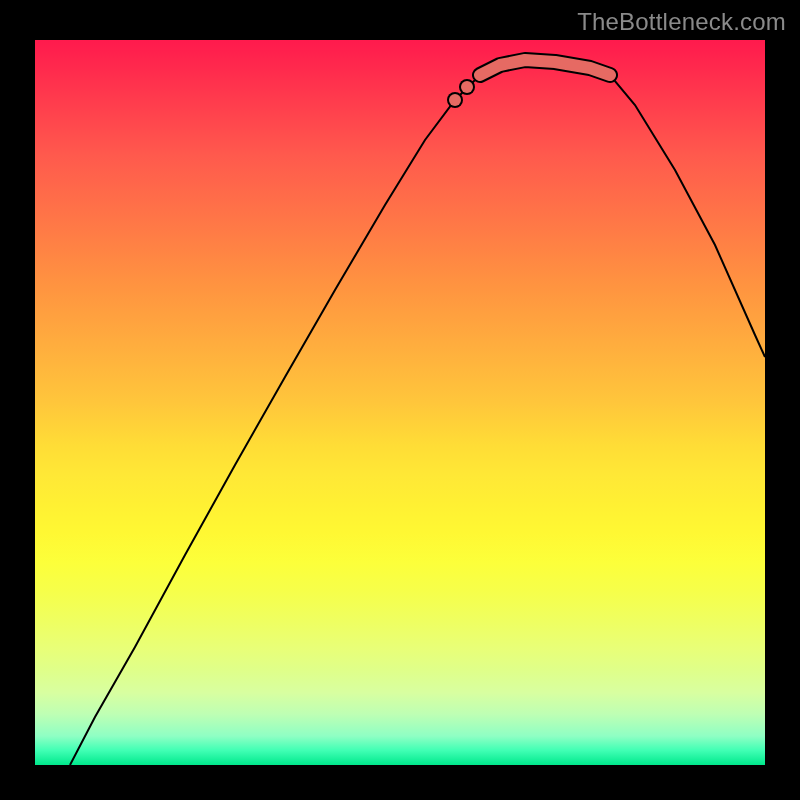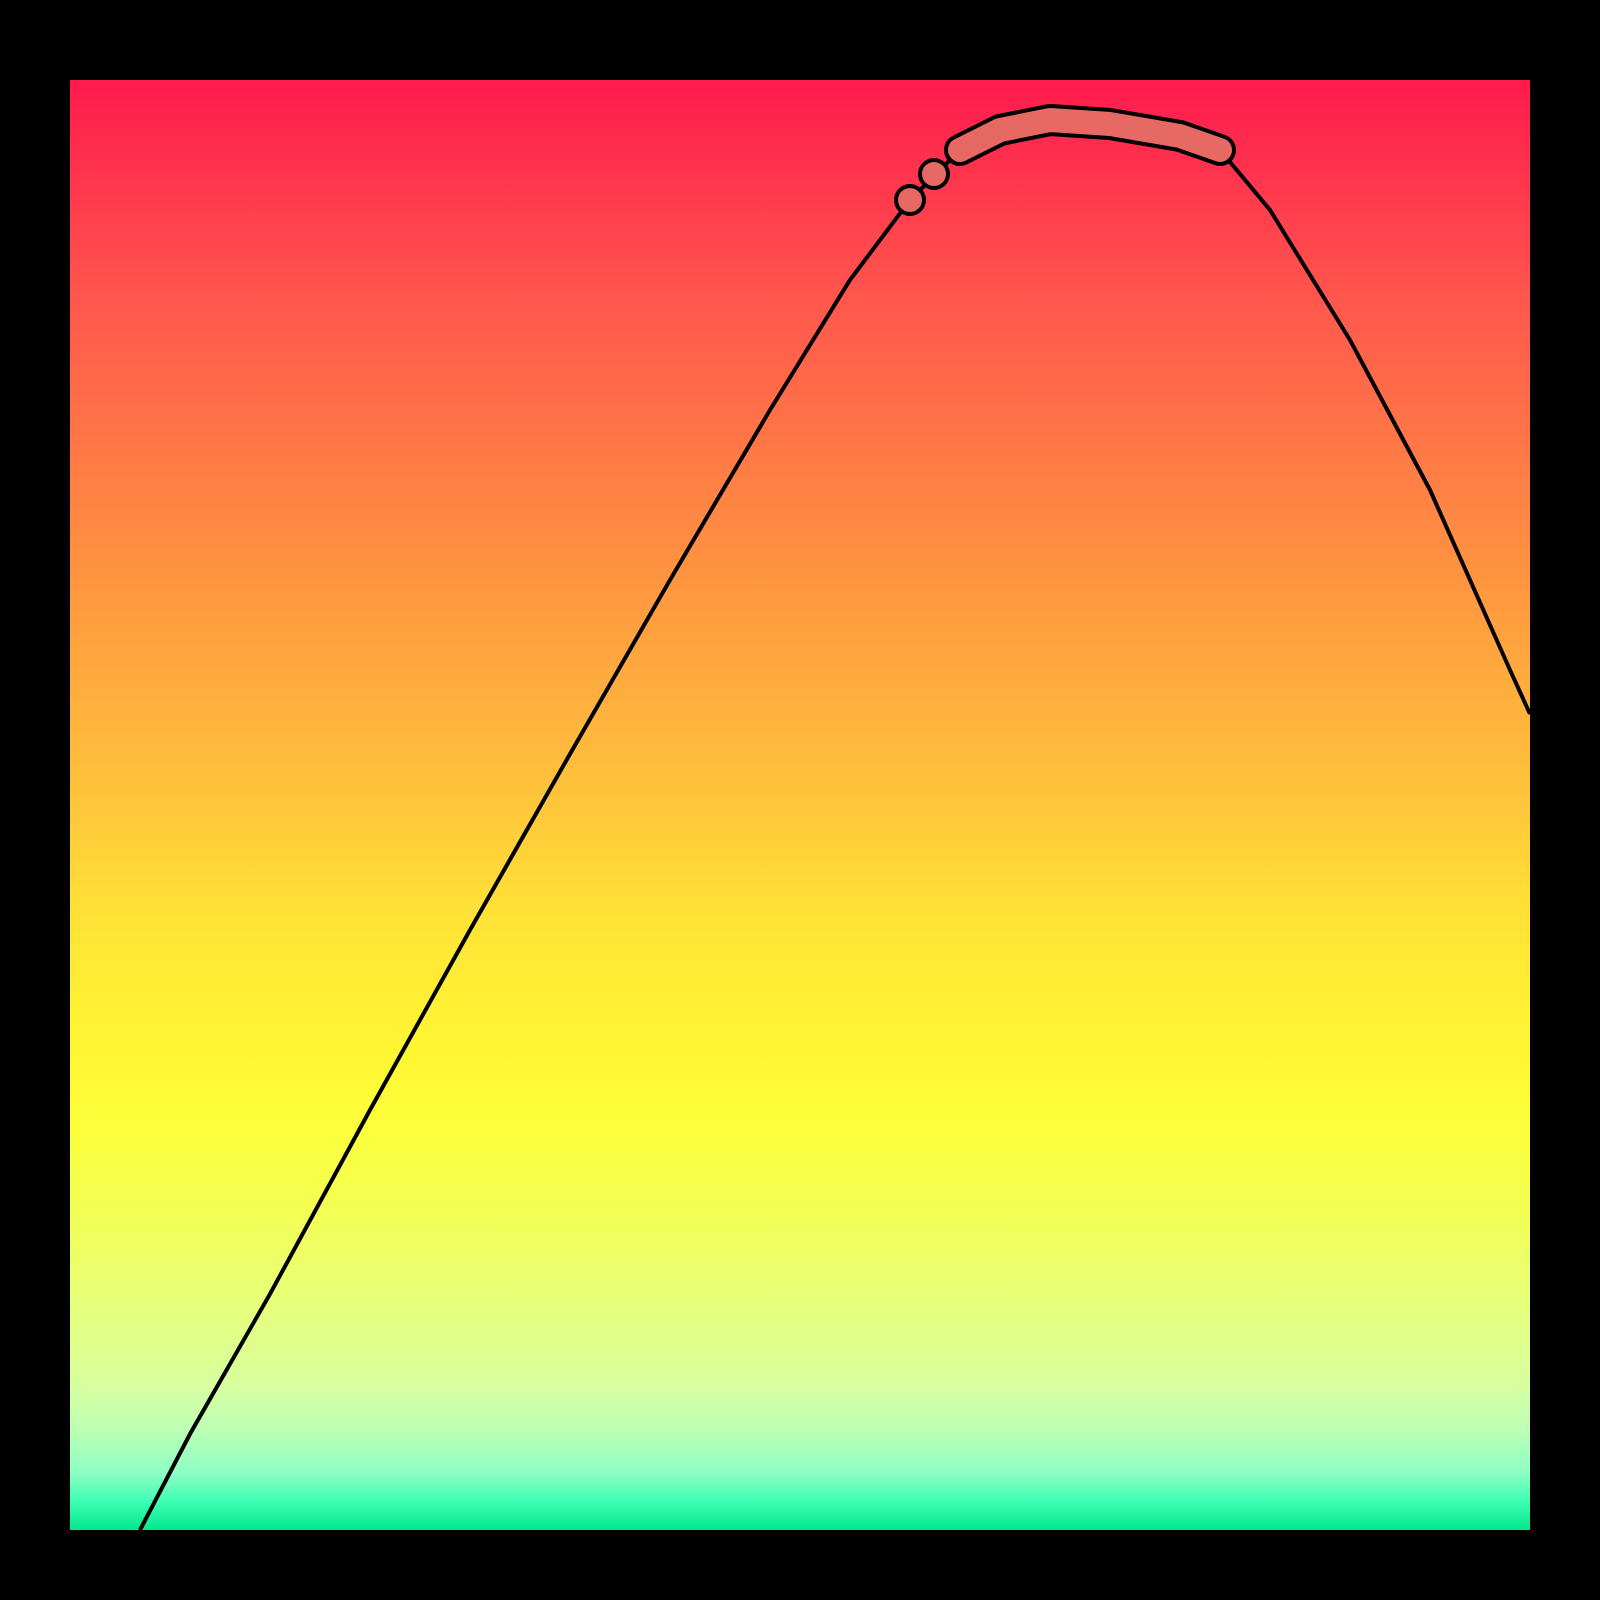--- a/index.html
+++ b/index.html
@@ -88,20 +88,21 @@
     font-size: 24px;
     font-weight: 400;
     letter-spacing: 0.2px;
   }
 </style>
 </head>
 <body>
 
 <div class="canvas">
 
+  <div class="watermark">TheBottleneck.com</div>
 
   <div class="plot-area">
     <svg class="plot-svg" viewBox="0 0 730 725" preserveAspectRatio="none">
 
       <path id="curve-left" class="curve" d="M35 725 L60 677 L100 607 L150 515 L200 425 L250 337 L300 250 L350 165 L390 100 L420 60 L445 35 L465 25 L480 20"></path>
       <path id="curve-right" class="curve" d="M480 20 L520 22 L555 28 L575 35 L600 65 L640 130 L680 205 L720 295 L730 317"></path>
 
       <path id="hl-outline" class="highlight-outline" d="M445 35 L465 25 L490 20 L520 22 L555 28 L575 35"></path>
       <path id="hl-fill" class="highlight-fill" d="M445 35 L465 25 L490 20 L520 22 L555 28 L575 35"></path>
 

